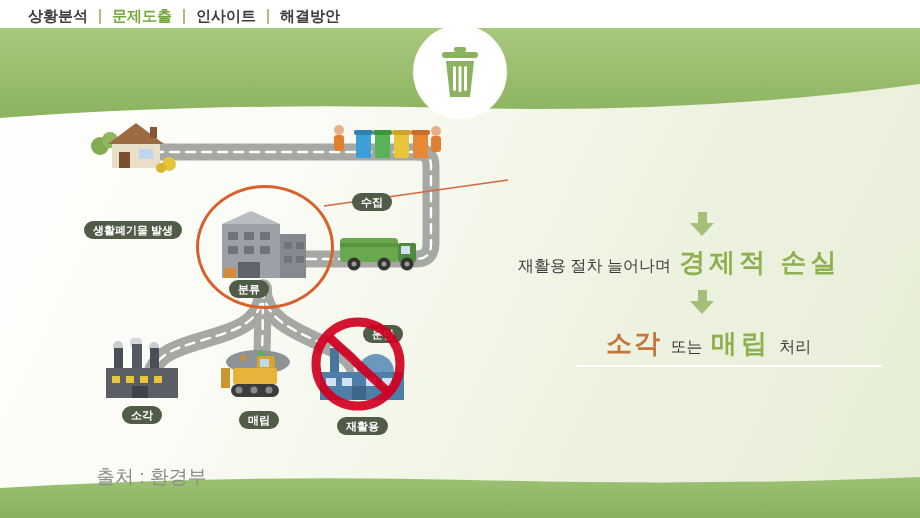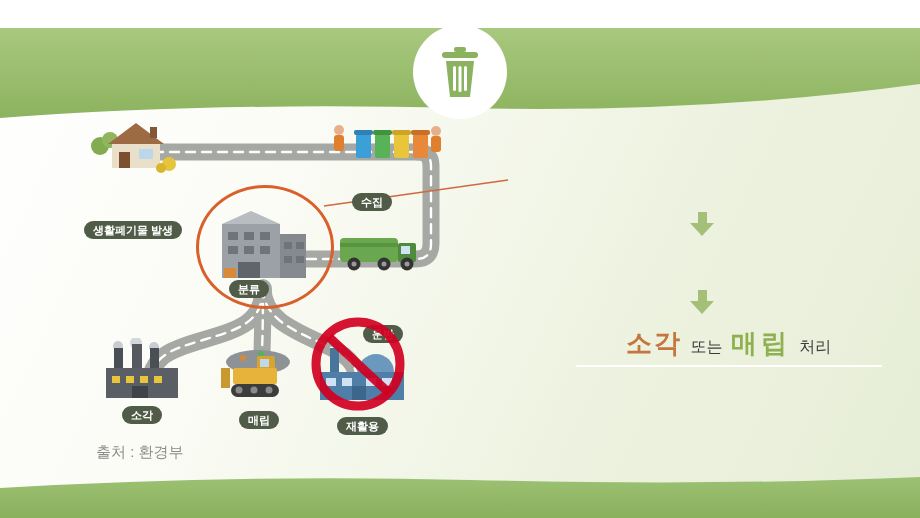--- a/index.html
+++ b/index.html
@@ -30,29 +30,38 @@
   .prohibit{position:absolute;left:308px;top:314px;z-index:5;pointer-events:none;}
   
   .callout{position:absolute;color:#3c3c3c;font-size:16px;white-space:nowrap;z-index:4;}
   .em-g{font-size:26px;font-weight:bold;color:#8fb050;letter-spacing:4px;margin:0 4px;}
   .em-o{font-size:26px;font-weight:bold;color:#c4763d;letter-spacing:2px;margin:0 4px;}
   .down-arrow{position:absolute;z-index:4;width:24px;}
   .down-arrow .stem{width:9px;height:11px;background:#a4bf77;margin:0 auto;}
   .down-arrow .head{width:0;height:0;border-left:12px solid transparent;border-right:12px solid transparent;
     border-top:13px solid #a4bf77;}
   .underline{position:absolute;left:576px;top:365px;width:306px;height:2px;background:rgba(255,255,255,.95);z-index:4;}
-  .source{position:absolute;left:96px;top:443px;font-size:15px;color:#8b8b8b;z-index:4;}
+  .source{position:absolute;left:96px;top:464px;font-size:19px;color:#8b8b8b;z-index:4;}
 </style>
 </head>
 <body>
 
 <div class="stage">
 
   <div class="topbar"></div>
 
+  <div class="nav">
+    <span class="nav-item">상황분석</span>
+    <span class="nav-sep"></span>
+    <span class="nav-item active">문제도출</span>
+    <span class="nav-sep"></span>
+    <span class="nav-item">인사이트</span>
+    <span class="nav-sep"></span>
+    <span class="nav-item">해결방안</span>
+  </div>
 
   <svg class="band-top" width="920" height="92" viewBox="0 0 920 92" preserveAspectRatio="none">
     <defs>
       <linearGradient id="gband" x1="0" y1="0" x2="0" y2="1">
         <stop offset="0" stop-color="#a8c87e"></stop>
           <stop offset="1" stop-color="#8cb35f"></stop>
       </linearGradient>
     </defs>
     <path d="M0,0 H920 V56 Q700,86 460,80 Q210,74 0,90 Z" fill="url(#gband)"></path>
   </svg>
@@ -211,27 +220,31 @@
     <circle cx="50" cy="50" r="42" fill="none" stroke="#d10021" stroke-width="9" opacity="0.92"></circle>
     <line x1="21" y1="23" x2="81" y2="79" stroke="#d10021" stroke-width="9" opacity="0.92"></line>
   </svg>
 
 
   <div class="down-arrow" style="left:690px;top:212px;">
     <div class="stem"></div>
       <div class="head"></div>
   </div>
 
+  <div class="callout" style="left:518px;top:245px;">
+    <span>재활용 절차 늘어나며</span>
+    <span class="em-g">경제적 손실</span>
+  </div>
 
   <div class="down-arrow" style="left:690px;top:290px;">
     <div class="stem"></div>
       <div class="head"></div>
   </div>
 
-  <div class="callout" style="left:602px;top:326px;margin-left:20px;">
+  <div class="callout" style="left:602px;top:326px;">
     <span class="em-o">소각</span>
     <span>또는</span>
     <span class="em-g">매립</span>
     <span>처리</span>
   </div>
   <div class="underline"></div>
 
   <div class="source">출처 : 환경부</div>
 
   <svg class="band-bottom" width="920" height="46" viewBox="0 0 920 46" preserveAspectRatio="none">

